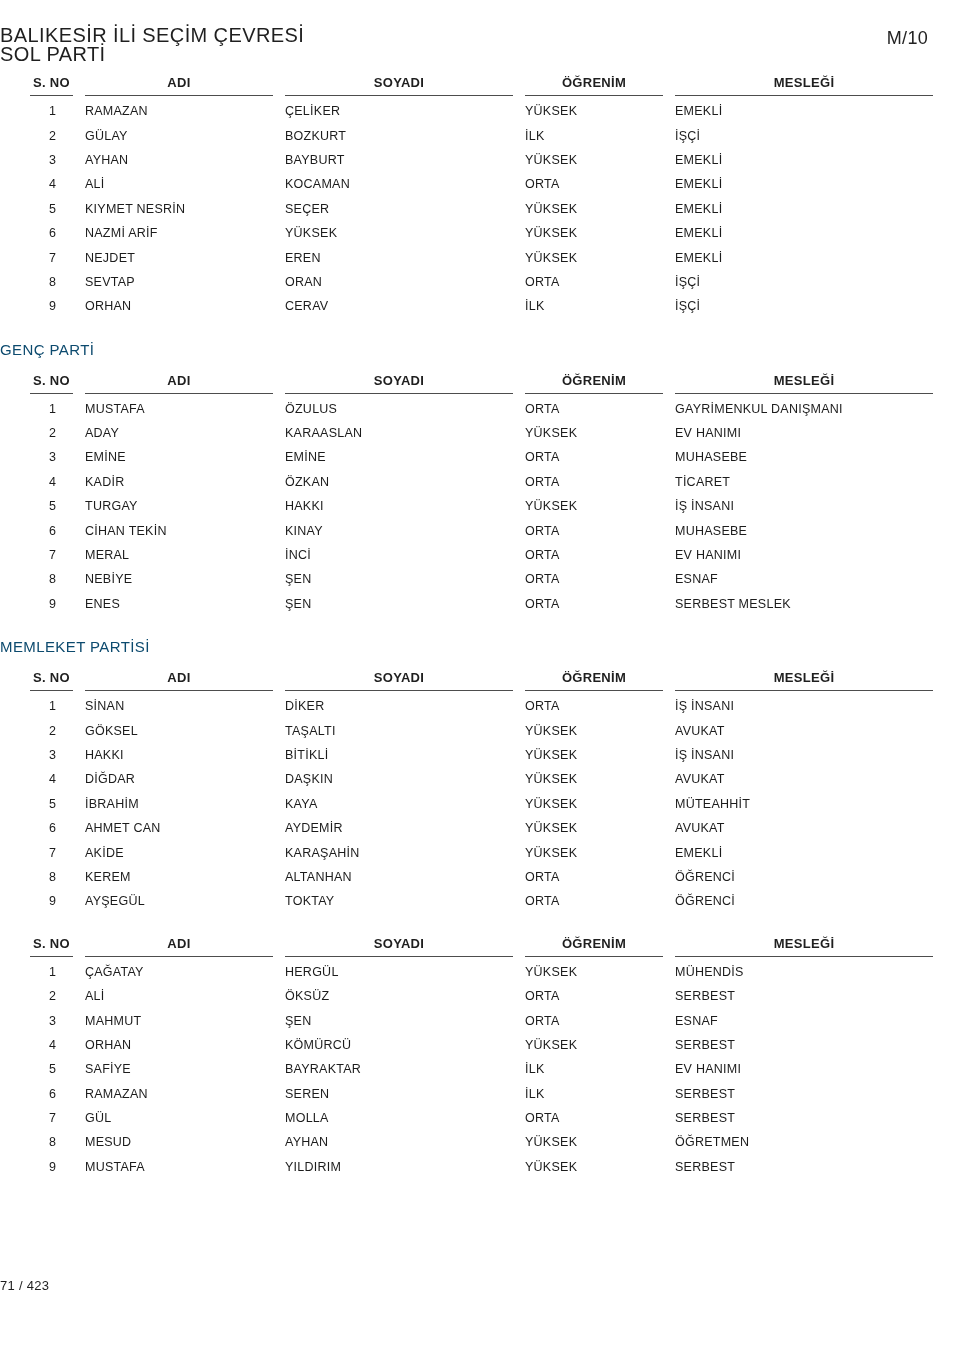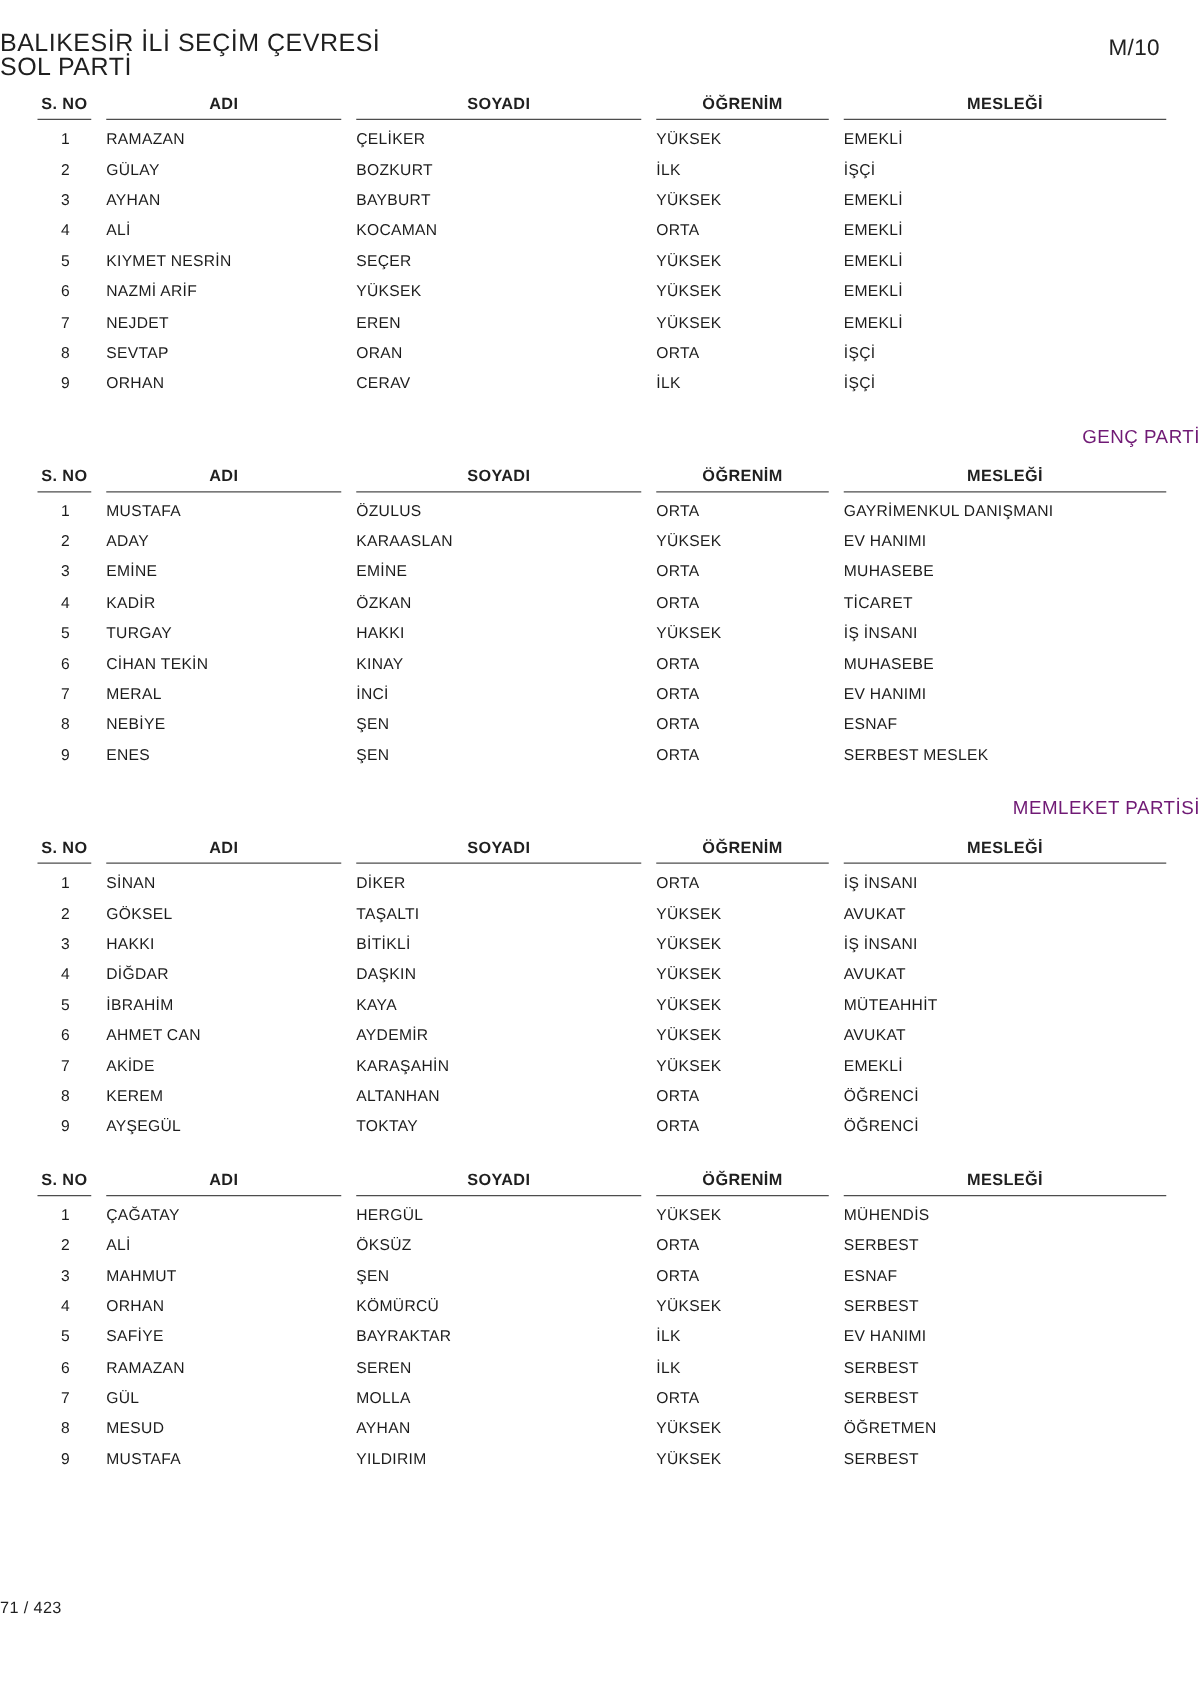--- a/index.html
+++ b/index.html
@@ -28,26 +28,26 @@
     padding-top: 26px;
     text-align: left;
     font-size: 20px;
     line-height: 18.5px;
     letter-spacing: 0.4px;
     color: #1f1f1f;
   }
   .party-section { margin-top: 22px; }
   .party-section.first { margin-top: 12px; }
   .party-heading {
-    text-align: right;
+    text-align: left;
     font-size: 15px;
     font-weight: 400;
     letter-spacing: 0.4px;
     margin: 0 0 15px 0;
-    color: #701a75;
+    color: #0c4a6e;
   }
   table.candidate-table {
     border-collapse: separate;
     border-spacing: 0;
     table-layout: fixed;
     width: 905px;
     margin-left: 30px;
   }
   col.w-no      { width: 55px; }
   col.w-adi     { width: 200px; }

